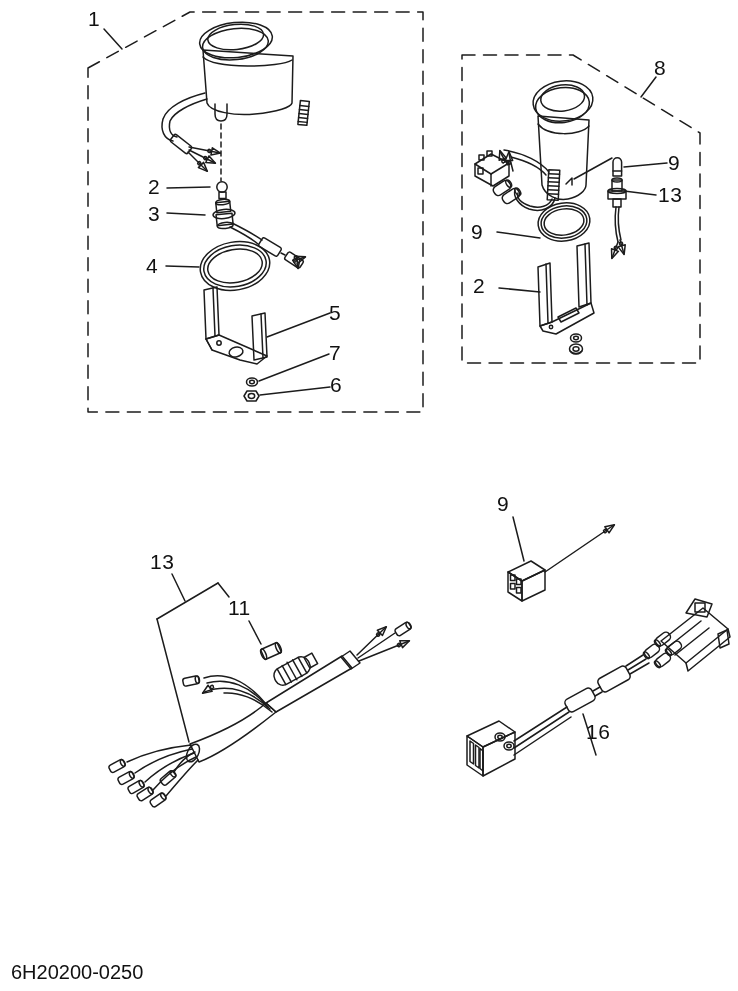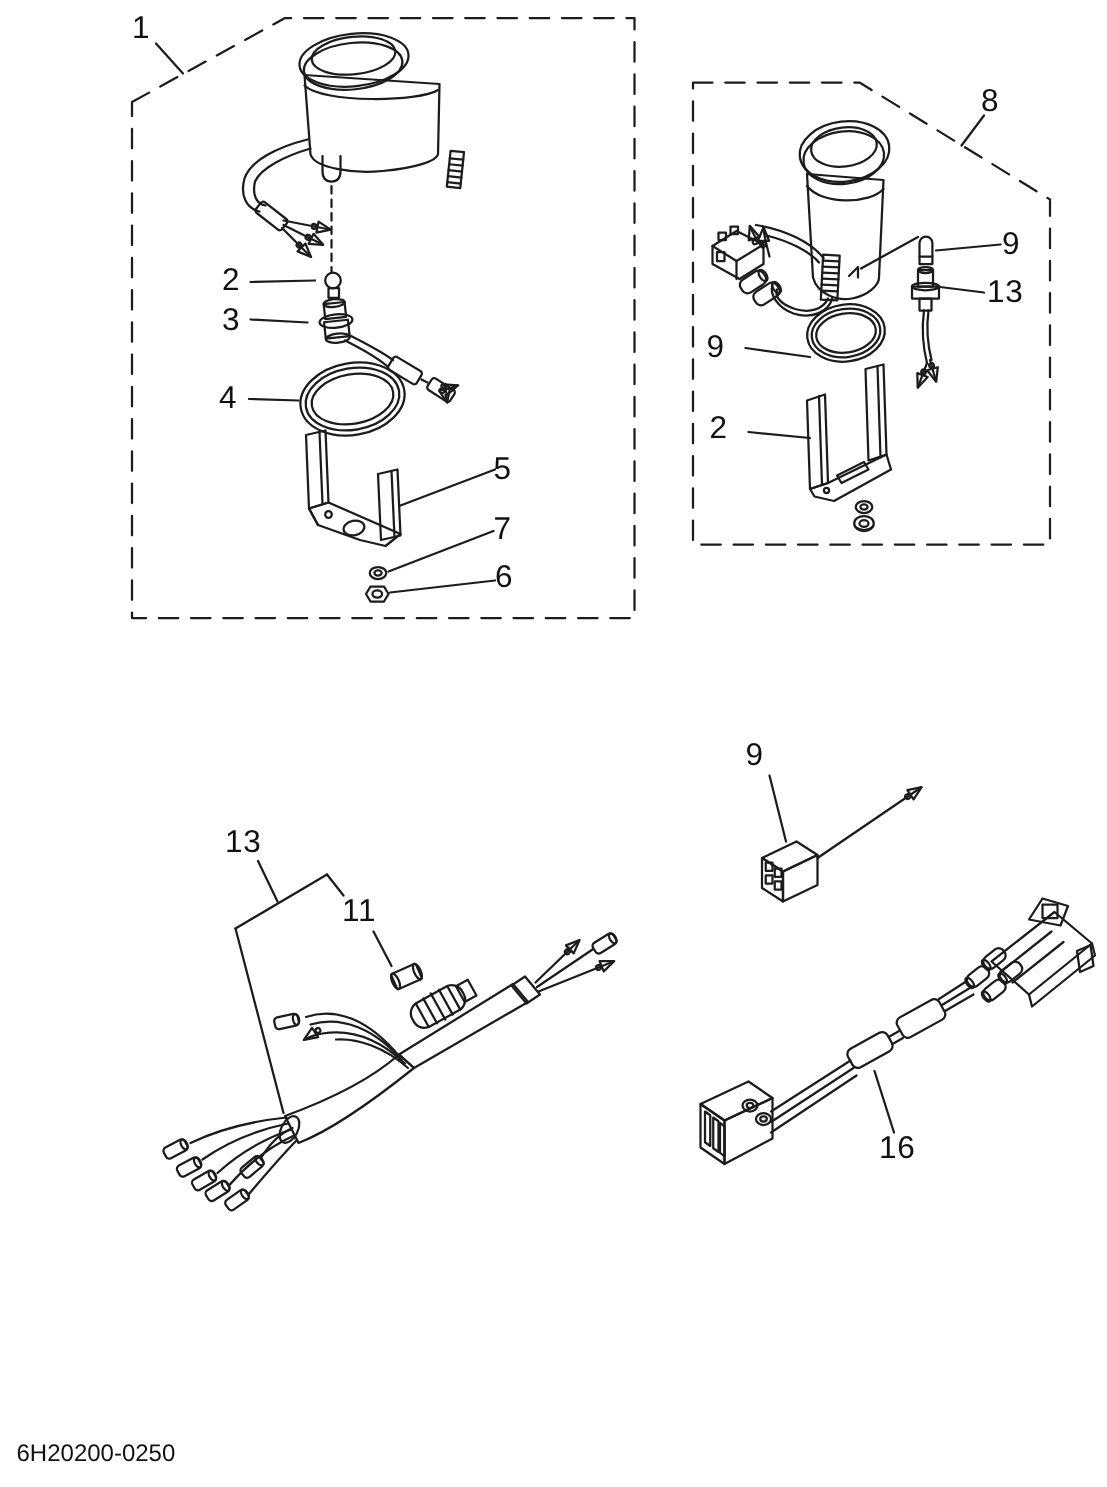--- a/index.html
+++ b/index.html
@@ -9,21 +9,21 @@
   svg *{vector-effect:non-scaling-stroke;}
   .art path,.art rect,.art ellipse,.art circle,.art line,.art polyline,.art polygon,.art use{
      fill:none;stroke:#1c1c1c;stroke-width:1.5;stroke-linecap:round;stroke-linejoin:round;}
   .wf{fill:#ffffff;}
   .thin{stroke-width:1.05;}
   .leader{stroke-width:1.25;}
   .dashbox{stroke-width:1.8;stroke-dasharray:13 8.5;}
   .dashlead{stroke-dasharray:5 4;stroke-width:1.2;}
   .callout{position:absolute;font-size:21px;line-height:1;color:#111;font-weight:normal;
            letter-spacing:0.5px;white-space:nowrap;}
-  .code{position:absolute;left:11px;top:961px;font-size:16px;line-height:1.1;color:#111;}
+  .code{position:absolute;left:11px;top:961px;font-size:20px;line-height:1.1;color:#111;}
 </style>
 </head>
 <body>
 
 <div id="page">
 
 <svg width="738" height="991" viewBox="0 0 738 991" class="art">
   <defs>
     <marker id="mArrow" viewBox="0 0 16 10" refX="13" refY="5" markerWidth="16" markerHeight="10" orient="auto" markerUnits="userSpaceOnUse">
       <circle cx="2.2" cy="5" r="1.6" fill="none" stroke="#1c1c1c" stroke-width="1"></circle>
@@ -366,17 +366,17 @@
 <div class="callout" style="left:330px;top:374px">6</div>
 <div class="callout" style="left:329px;top:342px">7</div>
 <div class="callout" style="left:654px;top:57px">8</div>
 <div class="callout" style="left:668px;top:152px">9</div>
 <div class="callout" style="left:658px;top:184px">13</div>
 <div class="callout" style="left:473px;top:275px">2</div>
 <div class="callout" style="left:471px;top:221px">9</div>
 <div class="callout" style="left:150px;top:551px">13</div>
 <div class="callout" style="left:228px;top:597px">11</div>
 <div class="callout" style="left:497px;top:493px">9</div>
-<div class="callout" style="left:586px;top:755px">16</div>
+<div class="callout" style="left:586px;top:721px">16</div>
 
 <div class="code">6H20200-0250</div>
 
 </div>
 
 </body></html>

